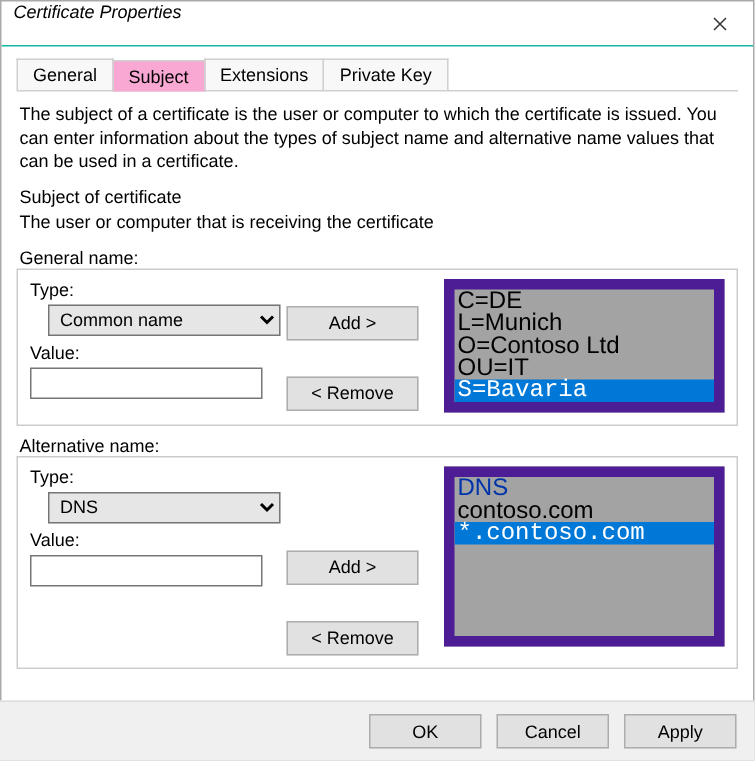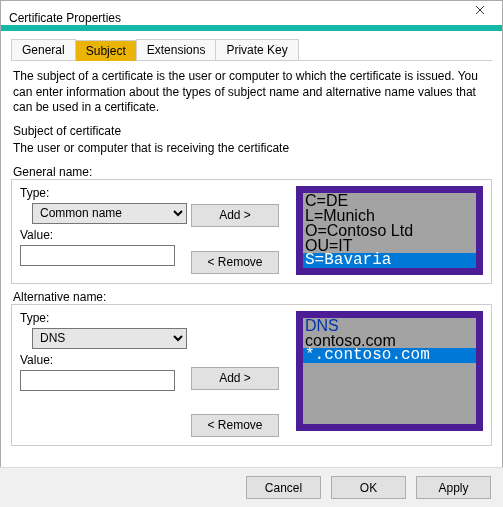--- a/index.html
+++ b/index.html
@@ -6,41 +6,41 @@
   body {
     margin: 0; padding: 0;
     font-family: "Segoe UI", Tahoma, sans-serif;
     font-size: 12px; color: #000;
     background: #fff;
     width: 503px; height: 507px;
     border: 1px solid #aaa; overflow: hidden;
   }
   .titlebar {
     display: flex; justify-content: space-between;
-    align-items: flex-end; height: 30px;
-    padding-left: 8px; border-bottom: 6px solid #14b8a6;
+    align-items: flex-start; height: 30px;
+    padding-left: 8px; border-bottom: 1px solid #14b8a6; font-style: italic;
   }
   .titlebar span { font-size: 12px; }
   .close {
     width: 45px; height: 30px; display: flex;
     align-items: center; justify-content: center; color: #333;
   }
   .close svg { width: 10px; height: 10px; }
   .content { padding: 8px 10px 4px 10px; }
   .tabs {
     display: flex; align-items: flex-end;
     border-bottom: 1px solid #d0d0d0; height: 22px;
   }
   .tab {
     padding: 3px 10px; border: 1px solid #d0d0d0;
     border-bottom: none; background: #fff;
     margin-right: -1px; position: relative;
     font-size: 12px; cursor: default;
   }
-  .tab.active { background: #eab308; z-index: 2; top: 1px; }
+  .tab.active { background: #f9a8d4; z-index: 2; top: 1px; }
   .tab.inactive { background: #f8f8f8; }
   .desc { margin: 8px 2px; line-height: 1.3; }
   .sect-label { margin: 4px 2px 0 2px; }
   .panel {
     border: 1px solid #ccc; padding: 6px 8px 8px 8px;
     margin-bottom: 6px; display: flex;
   }
   .left { width: 160px; flex-shrink: 0; }
   .mid {
     width: 110px; display: flex; flex-direction: column;
@@ -150,16 +150,16 @@
         <div class="li hd">DNS</div>
         <div class="li">contoso.com</div>
         <div class="li sel">*.contoso.com</div>
       </div>
     </div>
   </div>
 
 </div>
 
 <div class="footer">
+  <button class="fbtn">OK</button>
   <button class="fbtn">Cancel</button>
-  <button class="fbtn">OK</button>
   <button class="fbtn">Apply</button>
 </div>
 
 </body></html>

